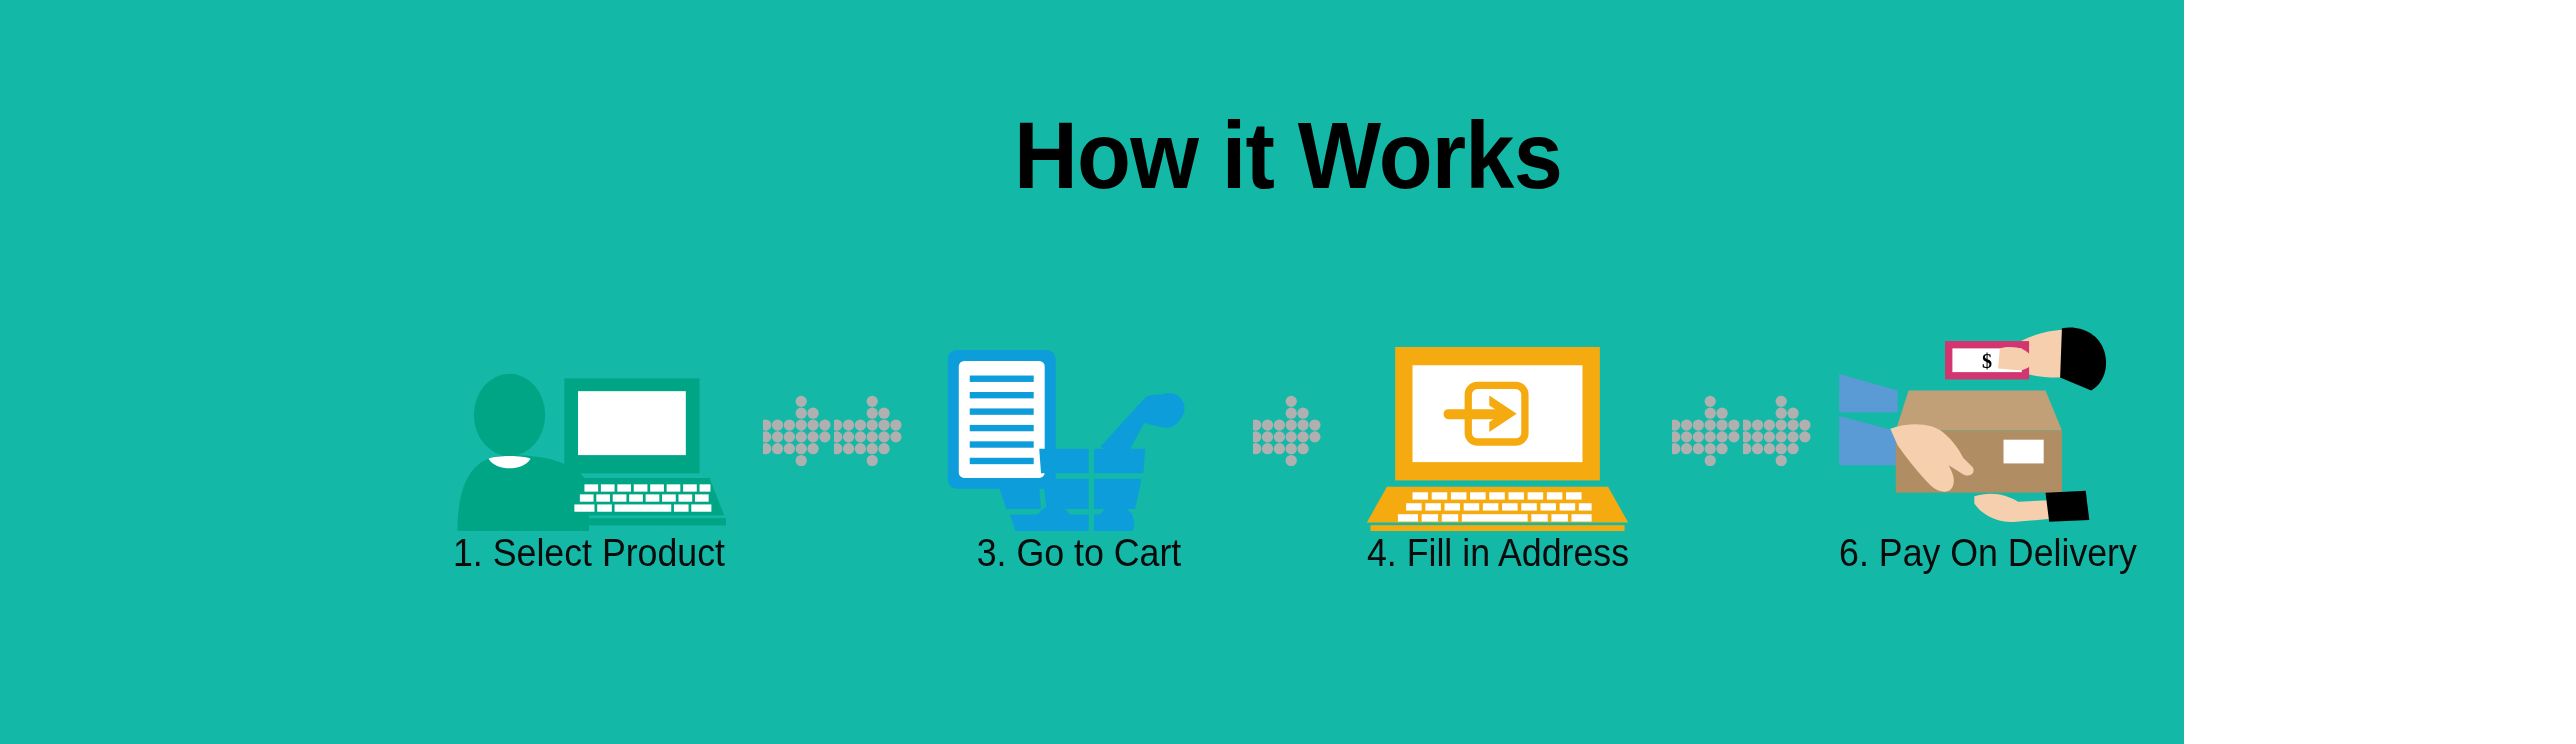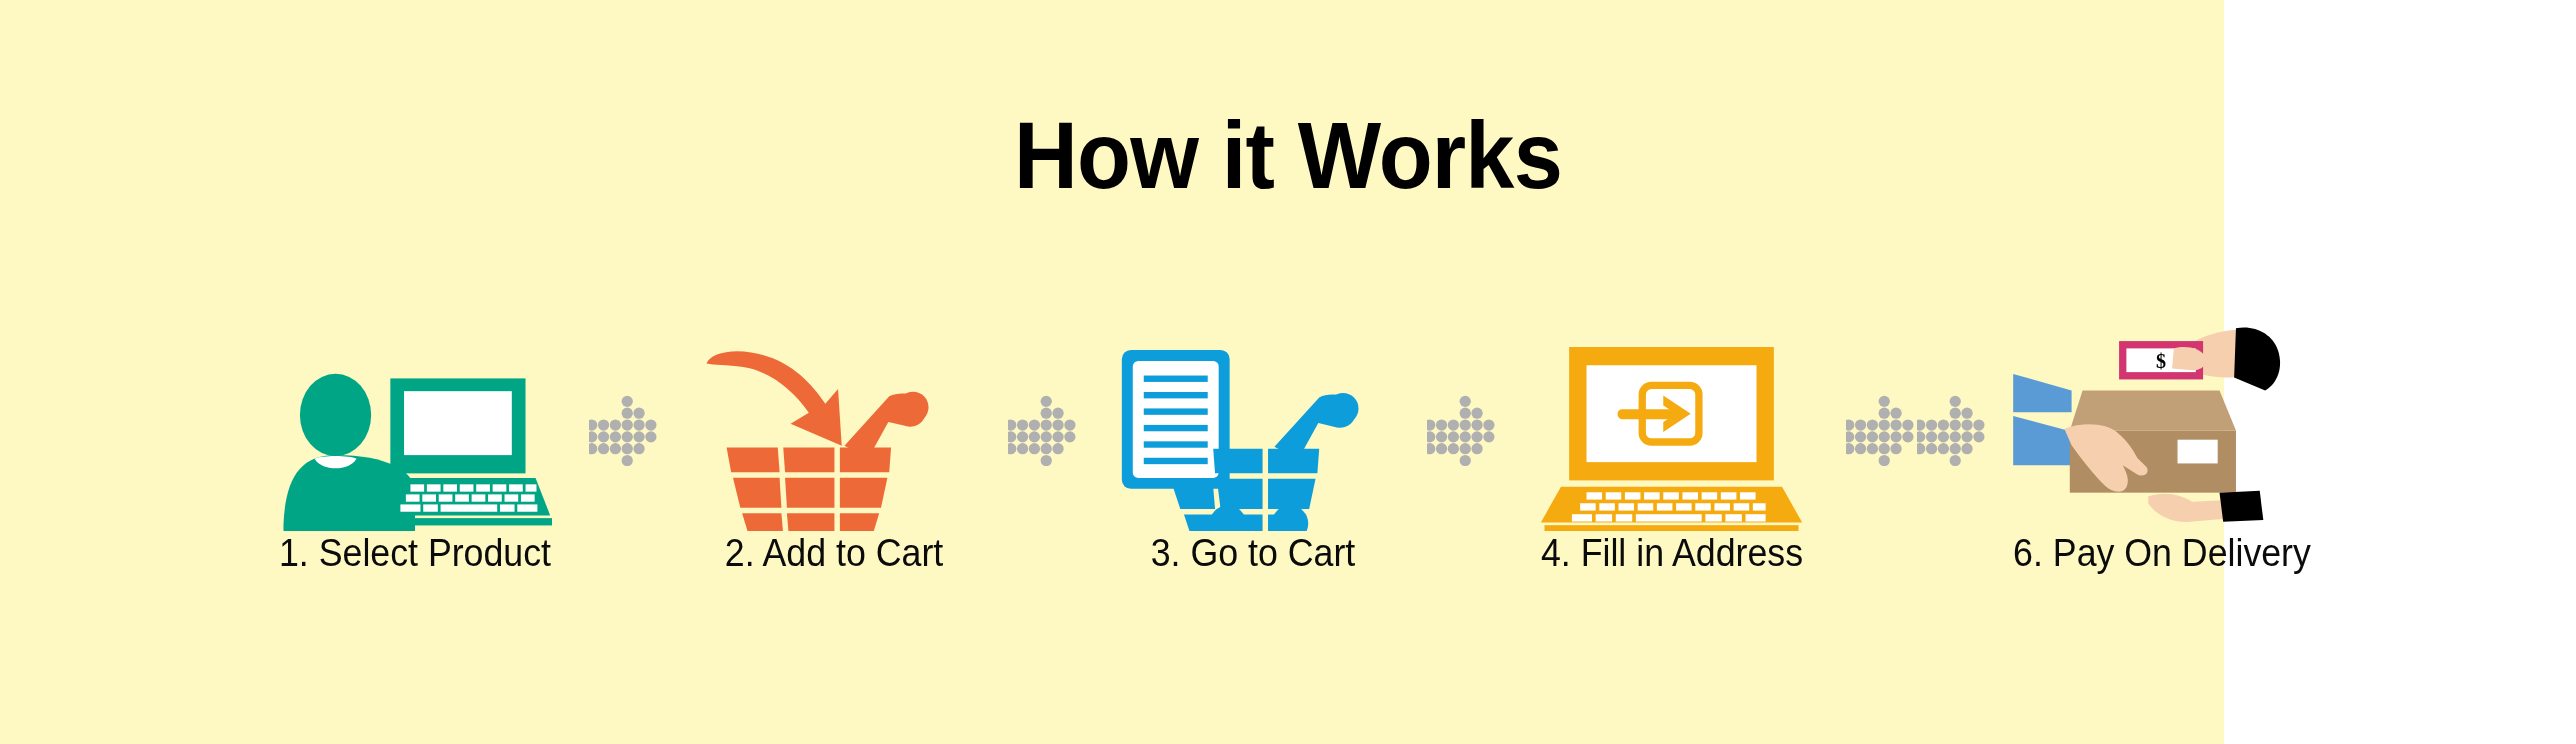--- a/index.html
+++ b/index.html
@@ -12,22 +12,21 @@
     height: 745px;
     font-family: "Liberation Sans", "DejaVu Sans", sans-serif;
     overflow: hidden;
     position: relative;
   }
 
   .infographic {
     position: relative;
     width: 2184px;
     height: 745px;
-    background: #fef9c3;
-    padding-left: 40px;
+    background: #14b8a6;
   }
 
   
   .title {
     position: absolute;
     top: 108px;
     left: 0;
     width: 2576px;
     text-align: center;
     font-size: 95px;
@@ -180,47 +179,20 @@
           <circle cx="3" cy="59" r="6.2"></circle>
             <circle cx="16" cy="59" r="6.2"></circle>
             <circle cx="29" cy="59" r="6.2"></circle>
           <circle cx="42" cy="59" r="6.2"></circle>
             <circle cx="55" cy="59" r="6.2"></circle>
           <circle cx="42" cy="72" r="6.2"></circle>
         </g>
       </svg>
     </div>
 
-    <div class="step">
-      <div class="step-art">
-        <svg width="265" height="188" viewBox="0 0 290 205">
-
-          <path d="M6 22 C 10 12 30 6 55 10 C 95 16 120 42 136 66 L 150 50 L 154 112 L 98 88 L 118 76
-                   C 100 50 74 30 46 26 C 28 23 14 24 6 22 Z" fill="#ed6a38"></path>
-
-          <path d="M206 58 C 222 50 246 58 246 74 C 246 88 232 94 222 90 L 205 86 L 183 126 L 157 112 Z" fill="#ed6a38"></path>
-          <circle cx="232" cy="70" r="17" fill="#ed6a38"></circle>
-
-          <g fill="#ed6a38">
-            <path d="M28 114 L 84 114 L 86 141 L 33 141 Z"></path>
-            <path d="M90 114 L 146 114 L 146 141 L 92 141 Z"></path>
-            <path d="M152 114 L 208 114 L 206 141 L 152 141 Z"></path>
-
-            <path d="M35 147 L 86 147 L 88 180 L 43 180 Z"></path>
-            <path d="M92 147 L 146 147 L 146 180 L 94 180 Z"></path>
-            <path d="M152 147 L 204 147 L 197 180 L 152 180 Z"></path>
-
-            <path d="M45 186 L 88 186 L 90 209 L 52 209 Z"></path>
-            <path d="M94 186 L 146 186 L 146 209 L 96 209 Z"></path>
-            <path d="M152 186 L 195 186 L 188 209 L 152 209 Z"></path>
-          </g>
-        </svg>
-      </div>
-      <div class="step-label">2. Add to Cart</div>
-    </div>
 
     <div class="sep">
       <svg width="71" height="71" viewBox="0 0 78 78">
         <g fill="#b0b0b0">
           <circle cx="42" cy="7" r="6.2"></circle>
           <circle cx="42" cy="20" r="6.2"></circle>
             <circle cx="55" cy="20" r="6.2"></circle>
           <circle cx="3" cy="33" r="6.2"></circle>
             <circle cx="16" cy="33" r="6.2"></circle>
             <circle cx="29" cy="33" r="6.2"></circle>

